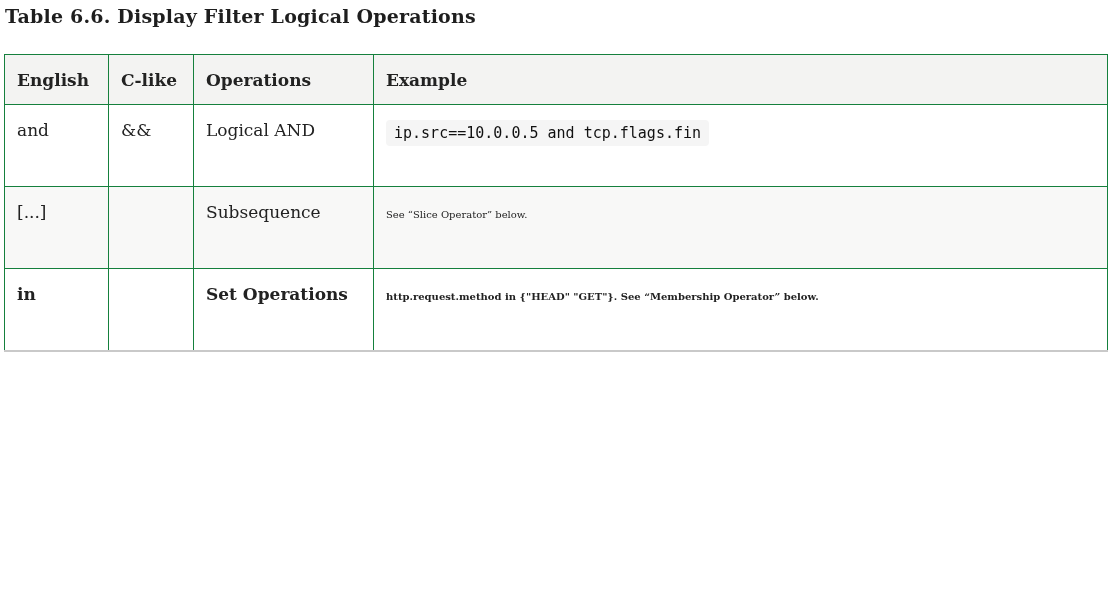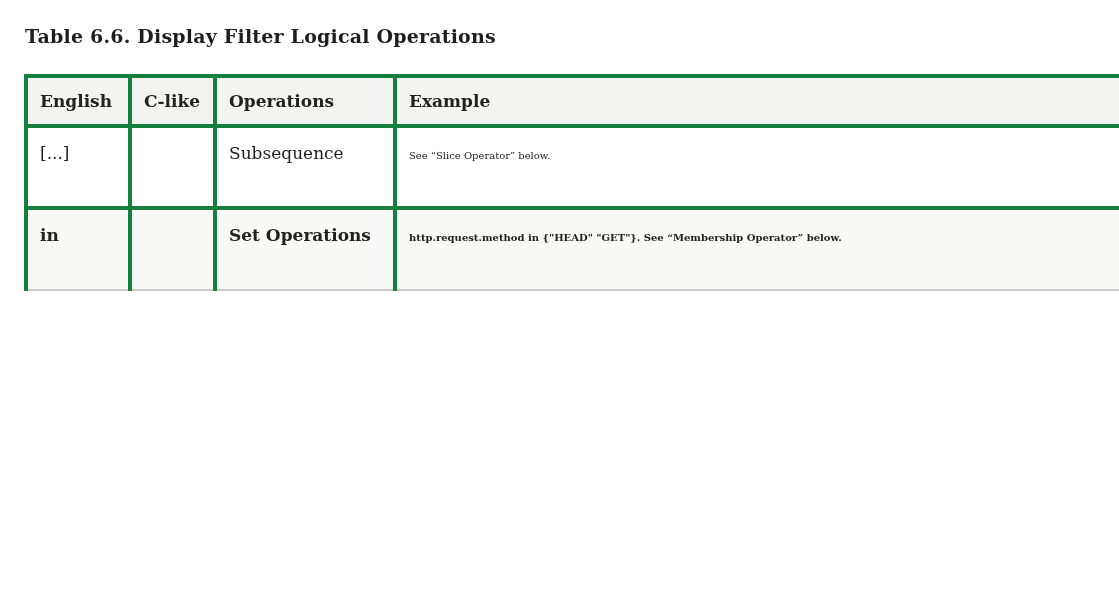--- a/index.html
+++ b/index.html
@@ -7,42 +7,42 @@
     margin: 0;
     padding: 0;
     background: #ffffff;
     width: 1119px;
     height: 615px;
     overflow: hidden;
     font-family: "DejaVu Serif", "Liberation Serif", serif;
     color: #222222;
   }
   .page {
-    padding: 24px;
+    padding: 4px;
     width: 1119px;
     height: 615px;
   }
   .table-title {
     font-size: 19px;
     font-weight: bold;
     color: #1e1e1e;
     margin: 1px 0 27px 1px;
     letter-spacing: 0.2px;
   }
   table.ops-table {
     border-collapse: collapse;
     width: 1103px;
     table-layout: fixed;
   }
   col.c1 { width: 104px; }
   col.c2 { width: 85px; }
   col.c3 { width: 180px; }
   col.c4 { width: 734px; }
   th, td {
-    border: 4px solid #15803d;
+    border: 1px solid #15803d;
     margin-top: 8px;
   }
   th {
     background: #f3f3f2;
     font-size: 17px;
     font-weight: bold;
     text-align: left;
     vertical-align: middle;
     height: 50px;
     padding: 10px 12px;
@@ -95,20 +95,28 @@
     <thead>
       <tr>
         <th>English</th>
         <th>C-like</th>
         <th>Operations</th>
         <th>Example</th>
       </tr>
     </thead>
     <tbody>
       <tr>
+        <td>and</td>
+        <td>&amp;&amp;</td>
+        <td>Logical AND</td>
+        <td>
+          <code class="chip">ip.src==10.0.0.5 and tcp.flags.fin</code>
+        </td>
+      </tr>
+      <tr>
         <td>[...]</td>
         <td></td>
         <td>Subsequence</td>
         <td>
           <span class="plain">See “Slice Operator” below.</span>
         </td>
       </tr>
       <tr>
         <td>in</td>
         <td></td>

